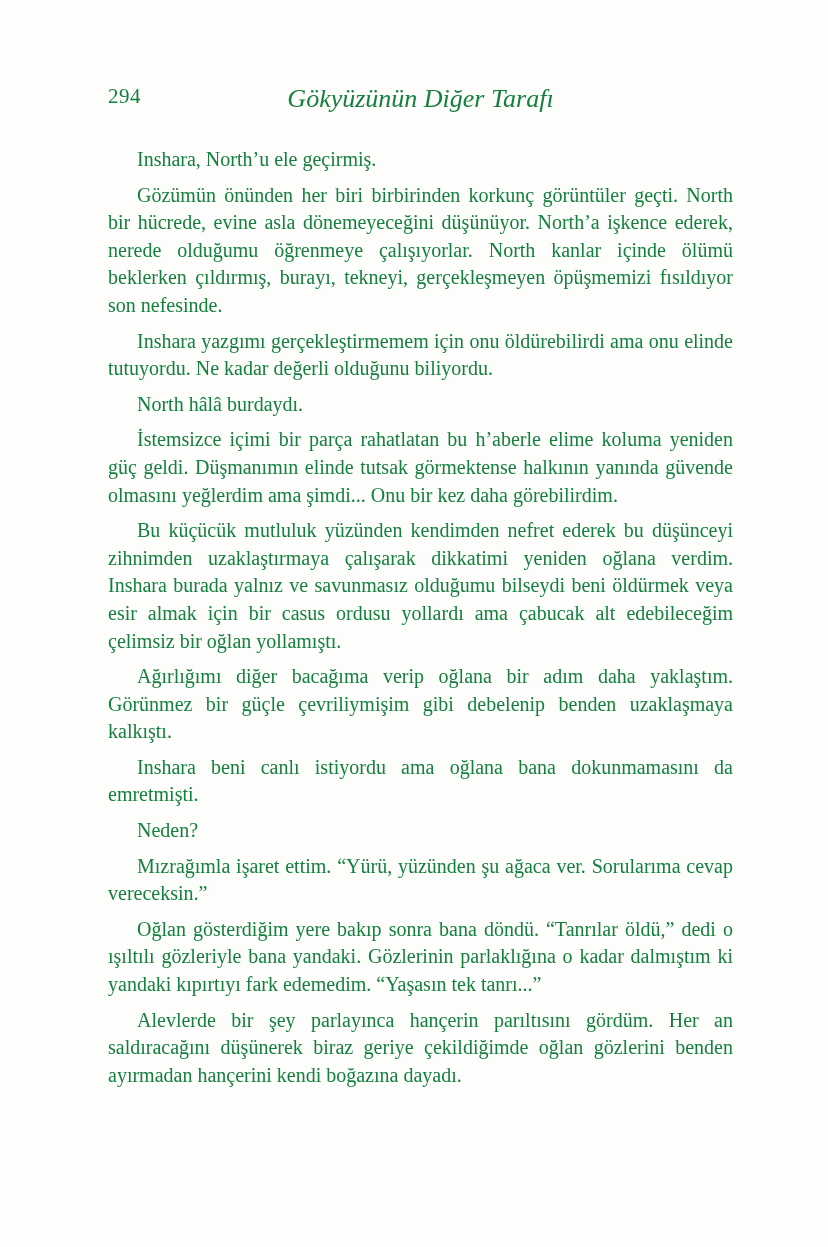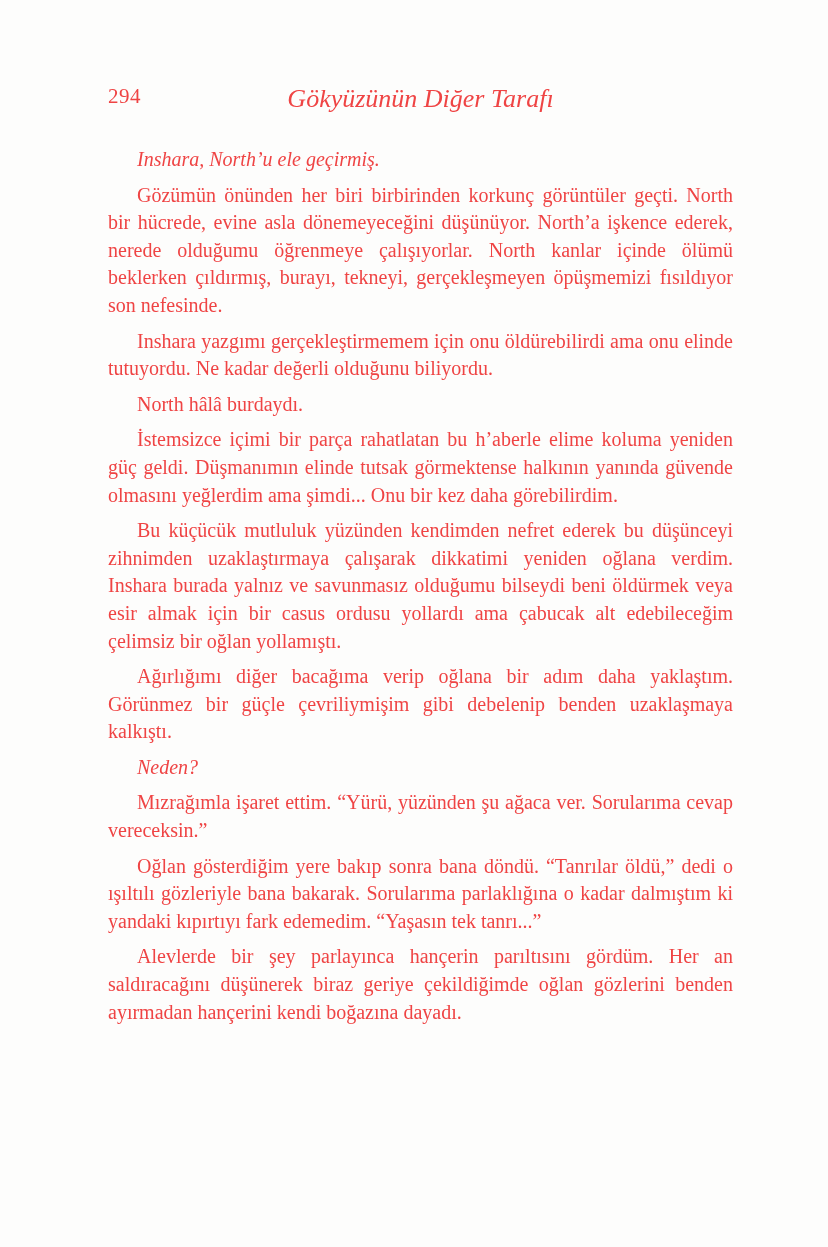--- a/index.html
+++ b/index.html
@@ -6,21 +6,21 @@
     margin: 0;
     padding: 0;
     background: #ffffff;
   }
   .book-page {
     position: relative;
     width: 828px;
     height: 1247px;
     background: #fdfdfc;
     font-family: "Liberation Serif", "DejaVu Serif", serif;
-    color: #ef4444;
+    color: #15803d;
     overflow: hidden;
   }
   .running-head {
     position: absolute;
     top: 84px;
     left: 108px;
     width: 625px;
     height: 26px;
   }
   .page-number {
@@ -46,40 +46,40 @@
     width: 625px;
     font-size: 20px;
     line-height: 27.6px;
     text-align: justify;
   }
   .body-text p {
     margin: 0 0 8px 0;
     text-indent: 29px;
   }
   .body-text p.italic {
-    font-style: italic;
   }
 </style>
 </head>
 <body>
 
 <div class="book-page">
 
   <div class="running-head">
     <span class="page-number">294</span>
     <span class="running-title">Gökyüzünün Diğer Tarafı</span>
   </div>
 
   <div class="body-text">
     <p class="italic">Inshara, North’u ele geçirmiş.</p>
     <p>Gözümün önünden her biri birbirinden korkunç görüntüler geçti. North bir hücrede, evine asla dönemeyeceğini düşünüyor. North’a işkence ederek, nerede olduğumu öğrenmeye çalışıyorlar. North kanlar içinde ölümü beklerken çıldırmış, burayı, tekneyi, gerçekleşmeyen öpüşmemizi fısıldıyor son nefesinde.</p>
     <p>Inshara yazgımı gerçekleştirmemem için onu öldürebilirdi ama onu elinde tutuyordu. Ne kadar değerli olduğunu biliyordu.</p>
     <p>North hâlâ burdaydı.</p>
     <p>İstemsizce içimi bir parça rahatlatan bu h’aberle elime koluma yeniden güç geldi. Düşmanımın elinde tutsak görmektense halkının yanında güvende olmasını yeğlerdim ama şimdi... Onu bir kez daha görebilirdim.</p>
     <p>Bu küçücük mutluluk yüzünden kendimden nefret ederek bu düşünceyi zihnimden uzaklaştırmaya çalışarak dikkatimi yeniden oğlana verdim. Inshara burada yalnız ve savunmasız olduğumu bilseydi beni öldürmek veya esir almak için bir casus ordusu yollardı ama çabucak alt edebileceğim çelimsiz bir oğlan yollamıştı.</p>
     <p>Ağırlığımı diğer bacağıma verip oğlana bir adım daha yaklaştım. Görünmez bir güçle çevriliymişim gibi debelenip benden uzaklaşmaya kalkıştı.</p>
+    <p>Inshara beni canlı istiyordu ama oğlana bana dokunmamasını da emretmişti.</p>
     <p class="italic">Neden?</p>
     <p>Mızrağımla işaret ettim. “Yürü, yüzünden şu ağaca ver. Sorularıma cevap vereceksin.”</p>
-    <p>Oğlan gösterdiğim yere bakıp sonra bana döndü. “Tanrılar öldü,” dedi o ışıltılı gözleriyle bana bakarak. Sorularıma parlaklığına o kadar dalmıştım ki yandaki kıpırtıyı fark edemedim. “Yaşasın tek tanrı...”</p>
+    <p>Oğlan gösterdiğim yere bakıp sonra bana döndü. “Tanrılar öldü,” dedi o ışıltılı gözleriyle bana yandaki. Gözlerinin parlaklığına o kadar dalmıştım ki yandaki kıpırtıyı fark edemedim. “Yaşasın tek tanrı...”</p>
     <p>Alevlerde bir şey parlayınca hançerin parıltısını gördüm. Her an saldıracağını düşünerek biraz geriye çekildiğimde oğlan gözlerini benden ayırmadan hançerini kendi boğazına dayadı.</p>
   </div>
 
 </div>
 
 </body></html>

